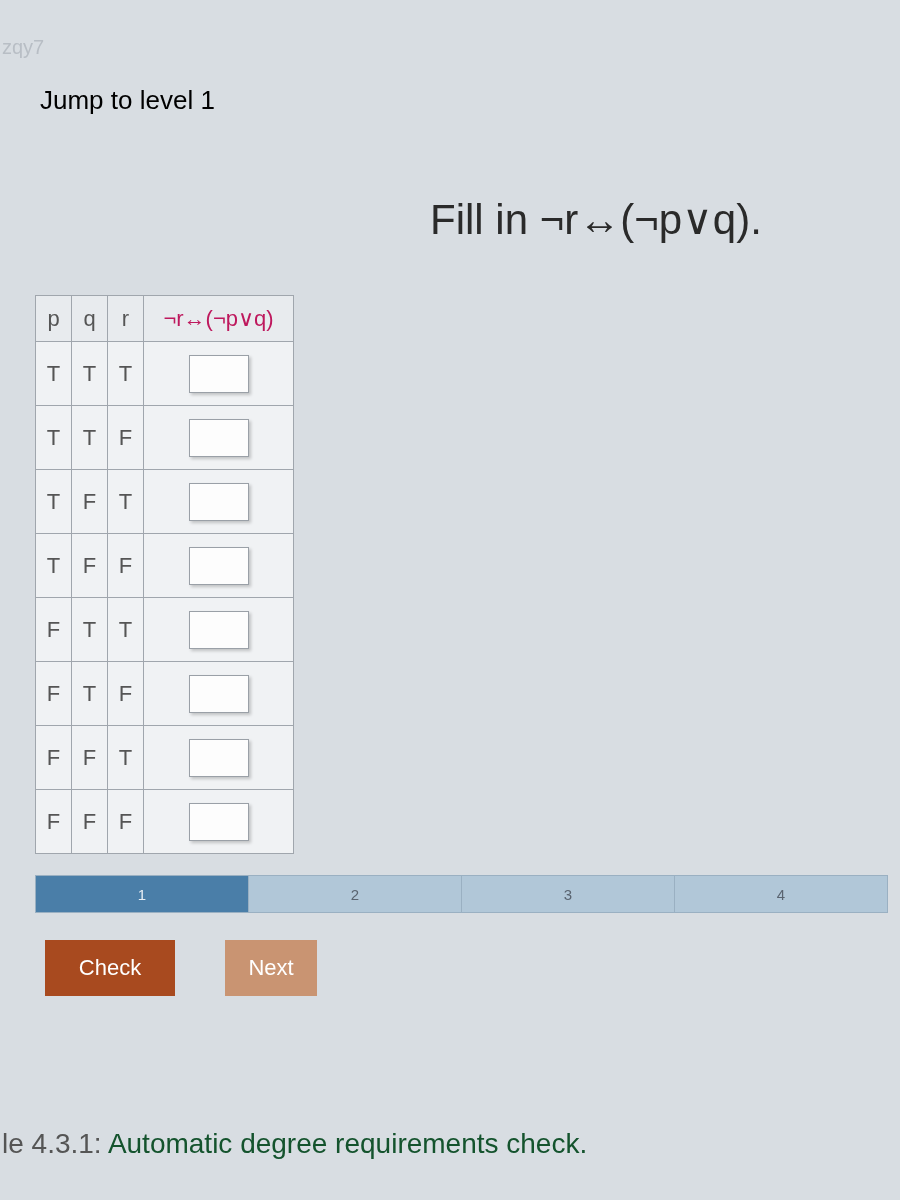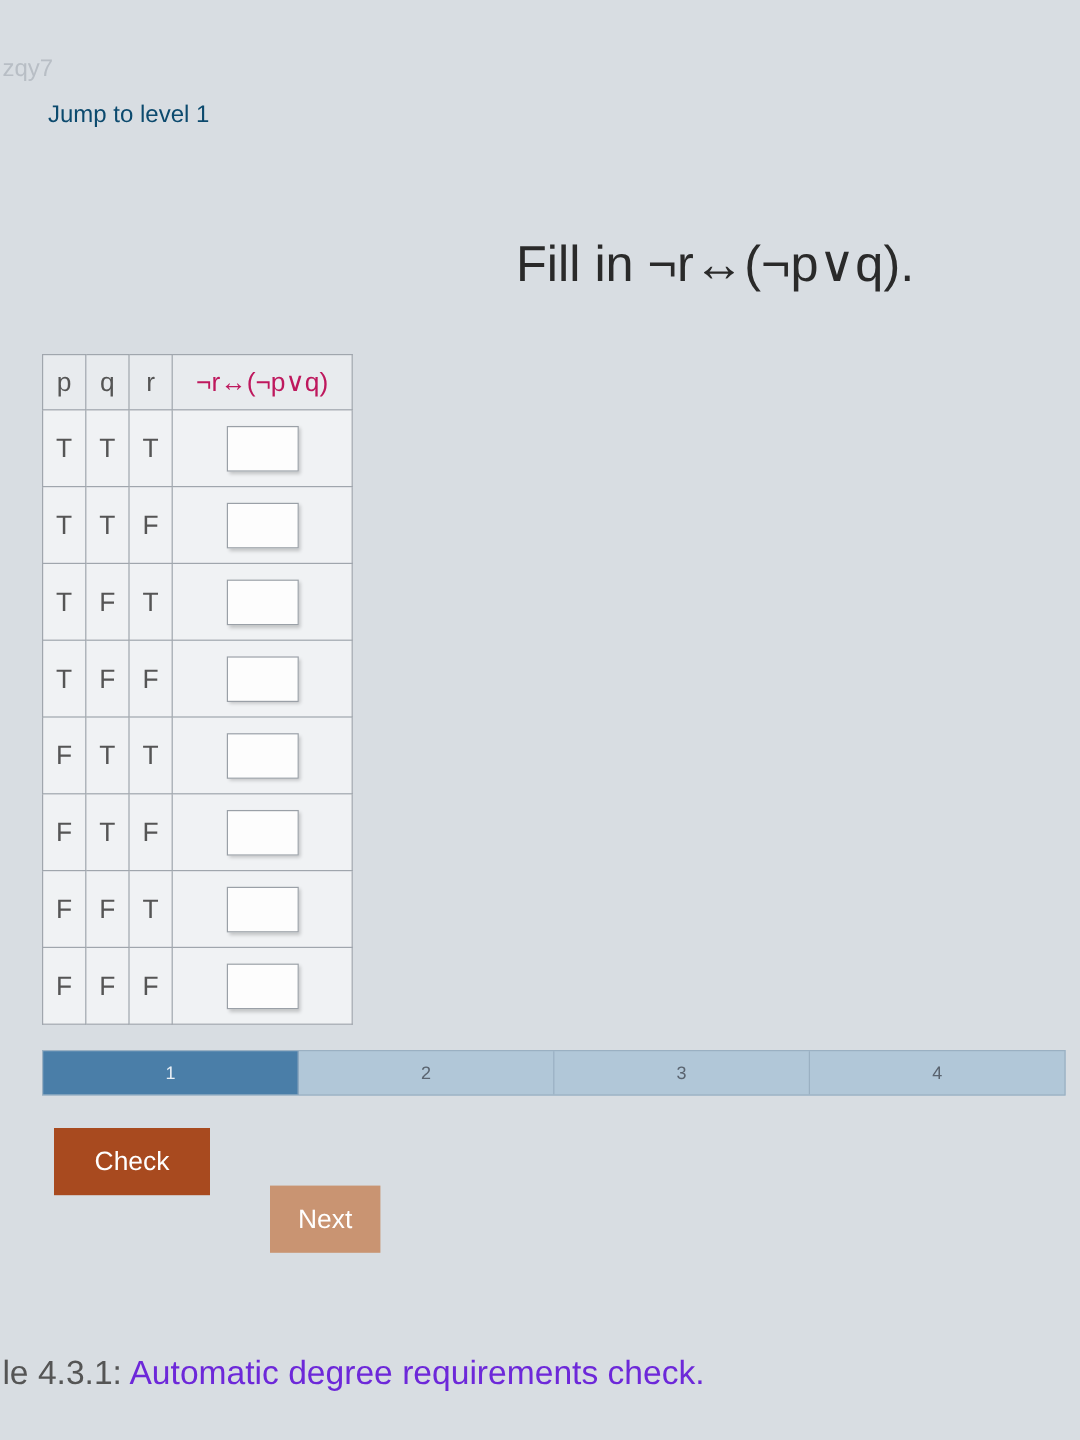--- a/index.html
+++ b/index.html
@@ -8,32 +8,32 @@
     padding: 0;
     font-family: Arial, Helvetica, sans-serif;
     background: #d8dde2;
     width: 900px;
     height: 1200px;
     overflow: hidden;
     position: relative;
   }
   .watermark {
     position: absolute;
-    top: 46px;
+    top: 36px;
     left: 2px;
     color: #b8bec5;
     font-size: 20px;
     font-weight: 500;
   }
   .jump-link {
     position: absolute;
     top: 85px;
     left: 40px;
-    color: #0c4a6e;
-    font-size: 20px;
+    color: #000000;
+    font-size: 26px;
     cursor: pointer;
   }
   .instruction {
     position: absolute;
     top: 195px;
     left: 430px;
     color: #2a2a2a;
     font-size: 42px;
   }
   .table-wrap {
@@ -103,48 +103,48 @@
   .progress .seg.active {
     background: #4a7ea8;
     color: #e8eef4;
   }
   .btn-row {
     position: absolute;
     top: 940px;
     left: 45px;
     display: flex;
     gap: 50px;
+    align-items: flex-end;
   }
   .btn {
     height: 56px;
     display: flex;
     align-items: center;
     justify-content: center;
     color: #fff;
     font-size: 22px;
     cursor: pointer;
     border: none;
   }
   .btn.check {
     width: 130px;
     background: #a84a1f;
   }
   .btn.next {
     width: 92px;
     background: #c99472;
-    margin-top: 48px;
   }
   .footer-text {
     position: absolute;
     bottom: 40px;
     left: 2px;
     color: #555;
     font-size: 28px;
   }
-  .footer-text .blue { color: #6d28d9; }
+  .footer-text .blue { color: #14532d; }
 </style>
 </head>
 <body>
 
 <div class="watermark">zqy7</div>
 
 <div class="jump-link">Jump to level 1</div>
 
 <div class="instruction">Fill in ¬r↔(¬p∨q).</div>
 

